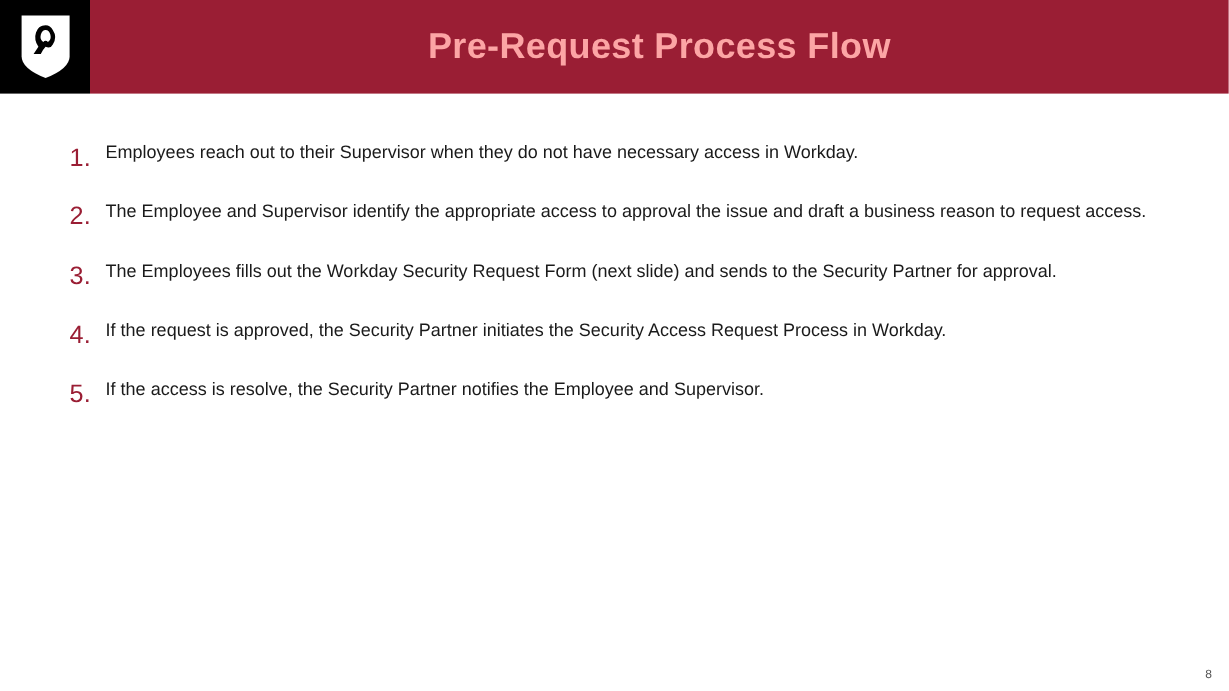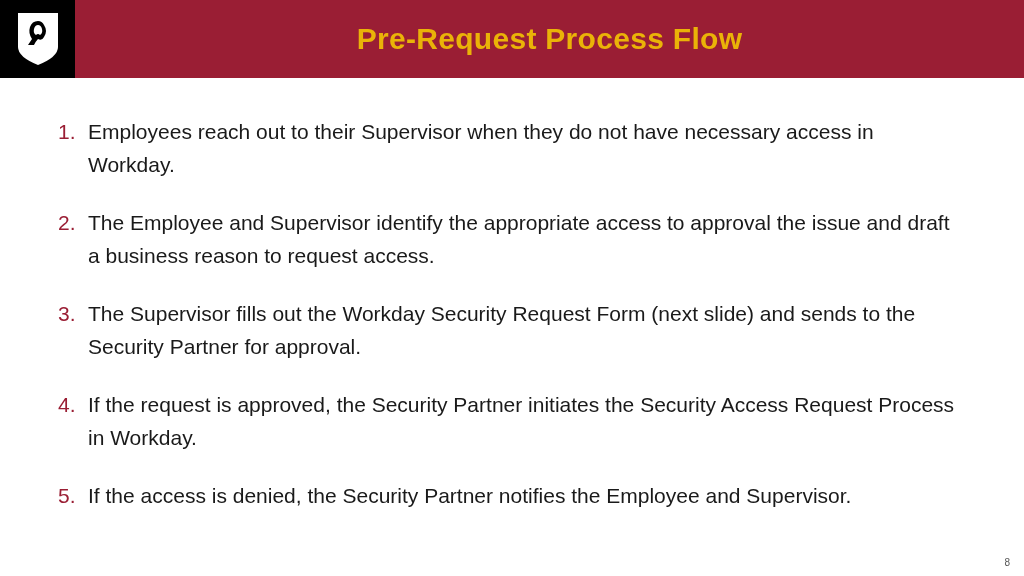--- a/index.html
+++ b/index.html
@@ -32,39 +32,39 @@
       height: 56px;
     }
     .title-cell {
       flex: 1;
       background: #9a1e34;
       display: flex;
       align-items: center;
       justify-content: center;
     }
     .title {
-      color: #eab308;
+      color: #fca5a5;
       font-size: 30px;
       font-weight: bold;
       letter-spacing: 0.3px;
       text-align: center;
     }
     .content {
       padding: 38px 58px 0 58px;
     }
     .steps {
       list-style: none;
       counter-reset: step;
     }
     .step-item {
       counter-increment: step;
       position: relative;
       padding-left: 30px;
       margin-bottom: 26px;
-      font-size: 21px;
+      font-size: 15px;
       line-height: 1.55;
       color: #1a1a1a;
       font-weight: 400;
     }
     .step-item::before {
       content: counter(step) ".";
       position: absolute;
       left: 0;
       top: 0;
       color: #9a1e34;
@@ -93,19 +93,19 @@
   </div>
   <div class="title-cell">
     <h1 class="title">Pre-Request Process Flow</h1>
   </div>
 </div>
 
 <div class="content">
   <ol class="steps">
     <li class="step-item">Employees reach out to their Supervisor when they do not have necessary access in Workday.</li>
     <li class="step-item">The Employee and Supervisor identify the appropriate access to approval the issue and draft a business reason to request access.</li>
-    <li class="step-item">The Supervisor fills out the Workday Security Request Form (next slide) and sends to the Security Partner for approval.</li>
+    <li class="step-item">The Employees fills out the Workday Security Request Form (next slide) and sends to the Security Partner for approval.</li>
     <li class="step-item">If the request is approved, the Security Partner initiates the Security Access Request Process in Workday.</li>
-    <li class="step-item">If the access is denied, the Security Partner notifies the Employee and Supervisor.</li>
+    <li class="step-item">If the access is resolve, the Security Partner notifies the Employee and Supervisor.</li>
   </ol>
 </div>
 
 <div class="page-num">8</div>
 
 </body></html>

